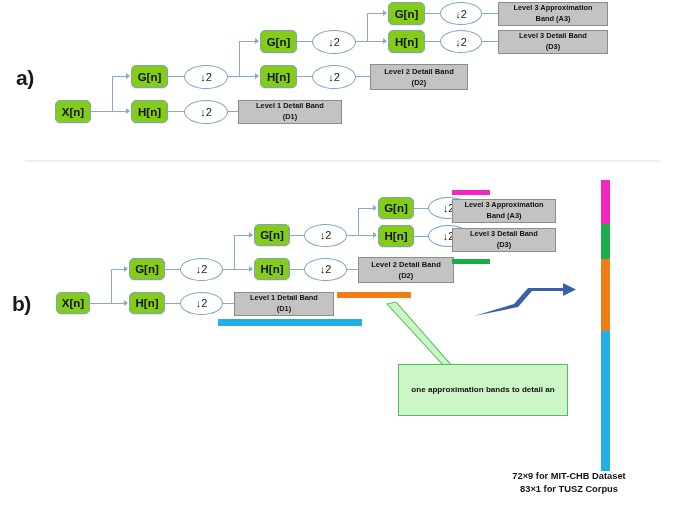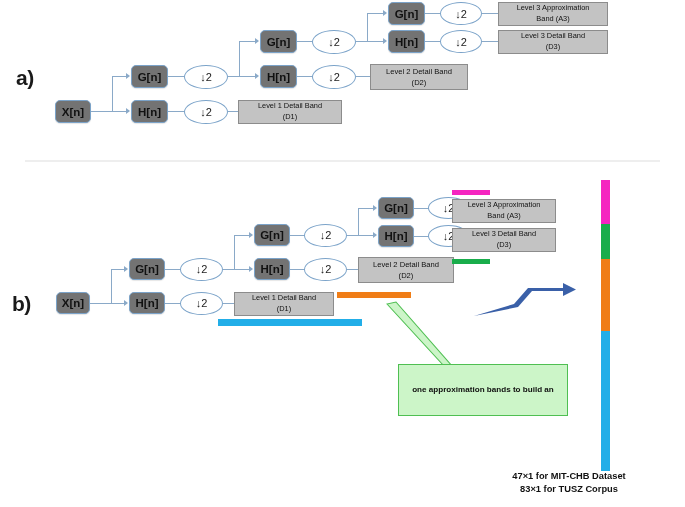--- a/index.html
+++ b/index.html
@@ -5,33 +5,33 @@
   html,body{margin:0;padding:0;background:#ffffff;}
   body{width:685px;height:507px;position:relative;overflow:hidden;
        font-family:"Liberation Sans", sans-serif;}
   #stage{position:absolute;left:0;top:0;width:685px;height:507px;}
 
   .panel-label{position:absolute;font-weight:bold;font-size:21px;color:#1a1a1a;
                letter-spacing:-0.5px;}
 
   
   .fbox{position:absolute;border:1.3px solid #7ba3c9;border-radius:5px;
-        background:#737373;display:flex;align-items:center;justify-content:center;
+        background:#84cc16;display:flex;align-items:center;justify-content:center;
         font-weight:bold;font-size:11.5px;color:#111;box-sizing:border-box;
         box-shadow:0 1px 1px rgba(0,0,0,.10);}
 
   
   .dsamp{position:absolute;border:1.3px solid #7ba3c9;border-radius:50%;
          background:#ffffff;display:flex;align-items:center;justify-content:center;
          font-size:11px;color:#222;box-sizing:border-box;}
 
   
   .band{position:absolute;background:#c3c3c3;border:1px solid #8c8c8c;
         display:flex;align-items:center;justify-content:center;text-align:center;
-        font-weight:normal;font-size:7.4px;color:#111;line-height:1.45;
+        font-weight:bold;font-size:7.4px;color:#111;line-height:1.45;
         box-sizing:border-box;padding:1px 2px;}
   .band.b2{font-size:7.6px;}
 
   
   .wire{position:absolute;background:#8aa9c8;}
   .wire.h{height:1.3px;}
   .wire.v{width:1.3px;}
   .arrowhead{position:absolute;width:0;height:0;
              border-top:3.2px solid transparent;border-bottom:3.2px solid transparent;
              border-left:4.6px solid #8aa9c8;}
@@ -235,26 +235,26 @@
 
   <svg class="leader" style="left:386px;top:300px;width:120px;height:72px;" width="120" height="72" viewBox="0 0 120 72">
     <polygon points="1,4 58,66 66,66 10,2" fill="#ccf5c8" stroke="#4fbf52" stroke-width="1.1"></polygon>
   </svg>
 
   <svg class="bluearrow" style="left:470px;top:280px;width:110px;height:40px;" width="110" height="40" viewBox="0 0 110 40">
     <path d="M4,36 L44,24 L58,8 L93,8 L93,3 L106,9.5 L93,16 L93,11 L62,11 L48,27 Z" fill="#3a60a8"></path>
   </svg>
 
   <div class="note" style="left:398px;top:364px;width:170px;height:52px;">
-    <div>one approximation bands to build an</div>
+    <div>one approximation bands to detail an</div>
   </div>
 
   <div class="vecseg" style="left:601px;top:180px;width:9px;height:44px;background:#f525c0;"></div>
   <div class="vecseg" style="left:601px;top:224px;width:9px;height:35px;background:#19ad4b;"></div>
   <div class="vecseg" style="left:601px;top:259px;width:9px;height:72px;background:#f07d16;"></div>
   <div class="vecseg" style="left:601px;top:331px;width:9px;height:140px;background:#22aee8;"></div>
 
   <div class="caption" style="left:455px;top:470px;width:228px;">
-    <div>47×1 for MIT-CHB Dataset</div>
+    <div>72×9 for MIT-CHB Dataset</div>
     <div>83×1 for TUSZ Corpus</div>
   </div>
 
 </div>
 
 </body></html>

